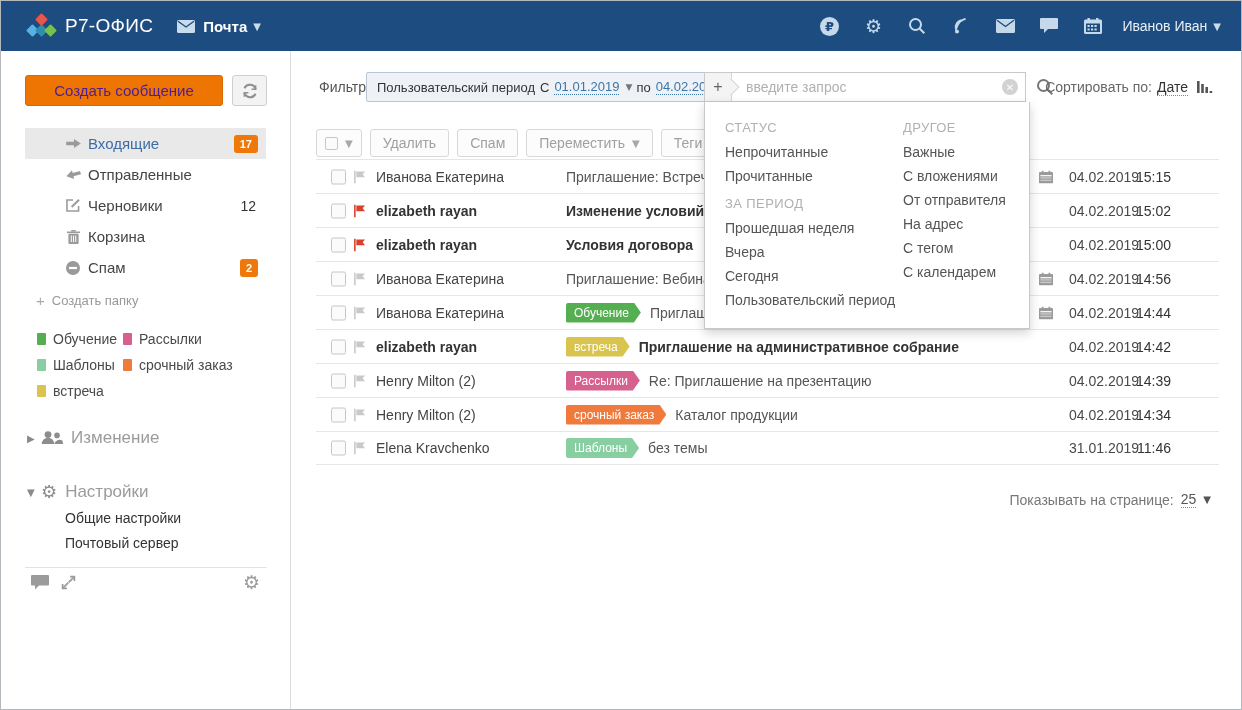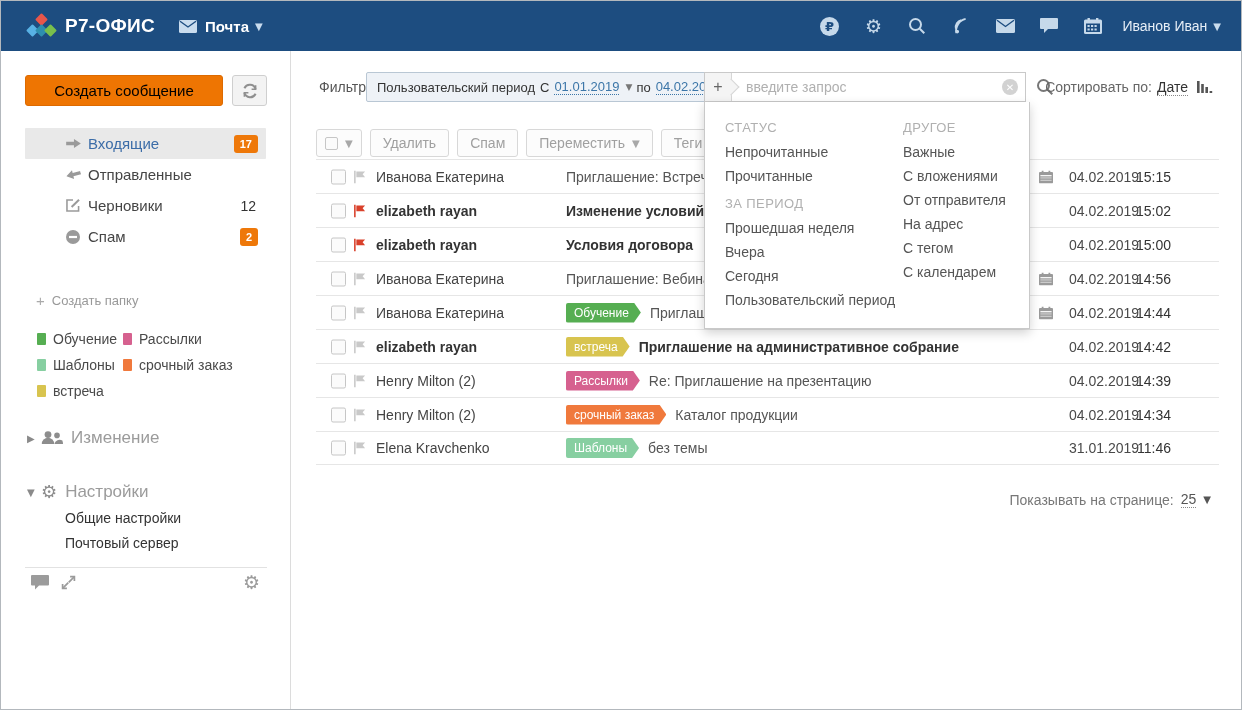--- a/index.html
+++ b/index.html
@@ -4,34 +4,34 @@
 <style>
   * { margin:0; padding:0; box-sizing:border-box; }
   html,body { background:#fff; }
   body { font-family:"Liberation Sans","DejaVu Sans",sans-serif; }
   .page { position:relative; width:1242px; height:710px; border:1px solid #b3b8bd; background:#fff; overflow:hidden; }
 
   
   .topbar { position:absolute; left:0; top:0; width:100%; height:50px; background:#1d4d80; display:flex; align-items:center; }
   .logo { display:flex; align-items:center; margin-left:26px; cursor:pointer; }
   .logo-mark { position:relative; width:30px; height:24px; margin-right:8px; }
-  .logo-text { color:#fff; font-size:19px; font-weight:bold; letter-spacing:.3px; }
+  .logo-text { color:#fff; font-size:19px; font-weight:normal; letter-spacing:.3px; }
   .appmenu { display:flex; align-items:center; margin-left:24px; color:#fff; cursor:pointer; }
   .appmenu .env { margin-right:8px; color:#c9dcee; display:flex; }
   .appmenu-label { font-size:15px; font-weight:bold; }
   .caret { font-size:10px; color:#c9dcee; margin-left:6px; font-family:"DejaVu Sans",sans-serif; }
   .top-icons { display:flex; align-items:center; gap:22px; margin-left:auto; margin-right:18px; }
   .top-icon { width:22px; height:22px; display:flex; align-items:center; justify-content:center; color:#c6d9ea; cursor:pointer; }
   .glyph-gear { font-family:"DejaVu Sans",sans-serif; font-size:19px; line-height:1; }
   .usermenu { display:flex; align-items:center; color:#e6eef6; font-size:14px; margin-right:20px; cursor:pointer; white-space:nowrap; }
   .ruble-circle { width:19px; height:19px; border-radius:50%; background:#c6d9ea; color:#1d4d80; font-size:13px; font-weight:bold; display:flex; align-items:center; justify-content:center; }
 
   
   .sidebar { position:absolute; left:0; top:50px; width:290px; height:660px; background:#fff; border-right:1px solid #dcdcdc; }
-  .compose-btn { position:absolute; left:24px; top:24px; width:198px; height:31px; background:#ee7502; border:1px solid #dd6a00; border-radius:3px; color:#000000; font-size:15px; line-height:29px; text-align:center; cursor:pointer; }
+  .compose-btn { position:absolute; left:24px; top:24px; width:198px; height:31px; background:#ee7502; border:1px solid #dd6a00; border-radius:3px; color:#4c1d95; font-size:15px; line-height:29px; text-align:center; cursor:pointer; }
   .refresh-btn { position:absolute; left:231px; top:24px; width:35px; height:31px; background:#f3f3f3; border:1px solid #cfcfcf; border-radius:3px; color:#8f8f8f; display:flex; align-items:center; justify-content:center; cursor:pointer; }
   .folders { position:absolute; left:0; top:77px; width:100%; }
   .folder { position:relative; height:31px; margin:0 24px; display:flex; align-items:center; cursor:pointer; border-radius:1px;padding-left:28px; }
   .folder.selected { background:#e9e9e9; }
   .folder .f-icon { width:18px; margin-left:11px; color:#9a9a9a; display:flex; justify-content:center; }
   .folder .f-label { margin-left:6px; font-size:15px; color:#454545; }
   .folder.selected .f-label { color:#3c6da8; }
   .badge { position:absolute; right:8px; background:#ee7809; color:#fff; font-size:11px; font-weight:bold; border-radius:3px; padding:3px 6px; }
   .fcount { position:absolute; right:10px; font-size:14px; color:#333; }
   .create-folder { position:absolute; left:35px; top:241px; display:flex; align-items:center; color:#999; font-size:13px; cursor:pointer; }
@@ -217,20 +217,35 @@
             <svg width="14" height="13" viewBox="0 0 15 14" fill="none" stroke="currentColor" stroke-width="1.7">
               <path d="M13.5 7.5 v5.5 H1 V1 h6.5"></path>
               <path d="M6 8.5 L14 .8" stroke-width="2.2"></path>
             </svg>
           </span>
         <span class="f-label">Черновики</span>
         <span class="fcount">12</span>
       </div>
       <div class="folder">
         <span class="f-icon">
+            <svg width="13" height="14" viewBox="0 0 14 15" fill="currentColor">
+              <rect x="1.5" y="4" width="11" height="11" rx="1"></rect>
+              <rect x="0" y="1.6" width="14" height="1.7"></rect>
+              <rect x="4.6" y="0" width="4.8" height="1.6"></rect>
+              <g stroke="#fff" stroke-width="1.1">
+                <line x1="4.6" y1="6" x2="4.6" y2="13"></line>
+                <line x1="7" y1="6" x2="7" y2="13"></line>
+                <line x1="9.4" y1="6" x2="9.4" y2="13"></line>
+              </g>
+            </svg>
+          </span>
+        <span class="f-label">Корзина</span>
+      </div>
+      <div class="folder">
+        <span class="f-icon">
             <svg width="14" height="14" viewBox="0 0 14 14">
               <circle cx="7" cy="7" r="7" fill="currentColor"></circle>
               <rect x="3" y="5.9" width="8" height="2.2" fill="#fff"></rect>
             </svg>
           </span>
         <span class="f-label">Спам</span>
         <span class="badge">2</span>
       </div>
     </div>
 

